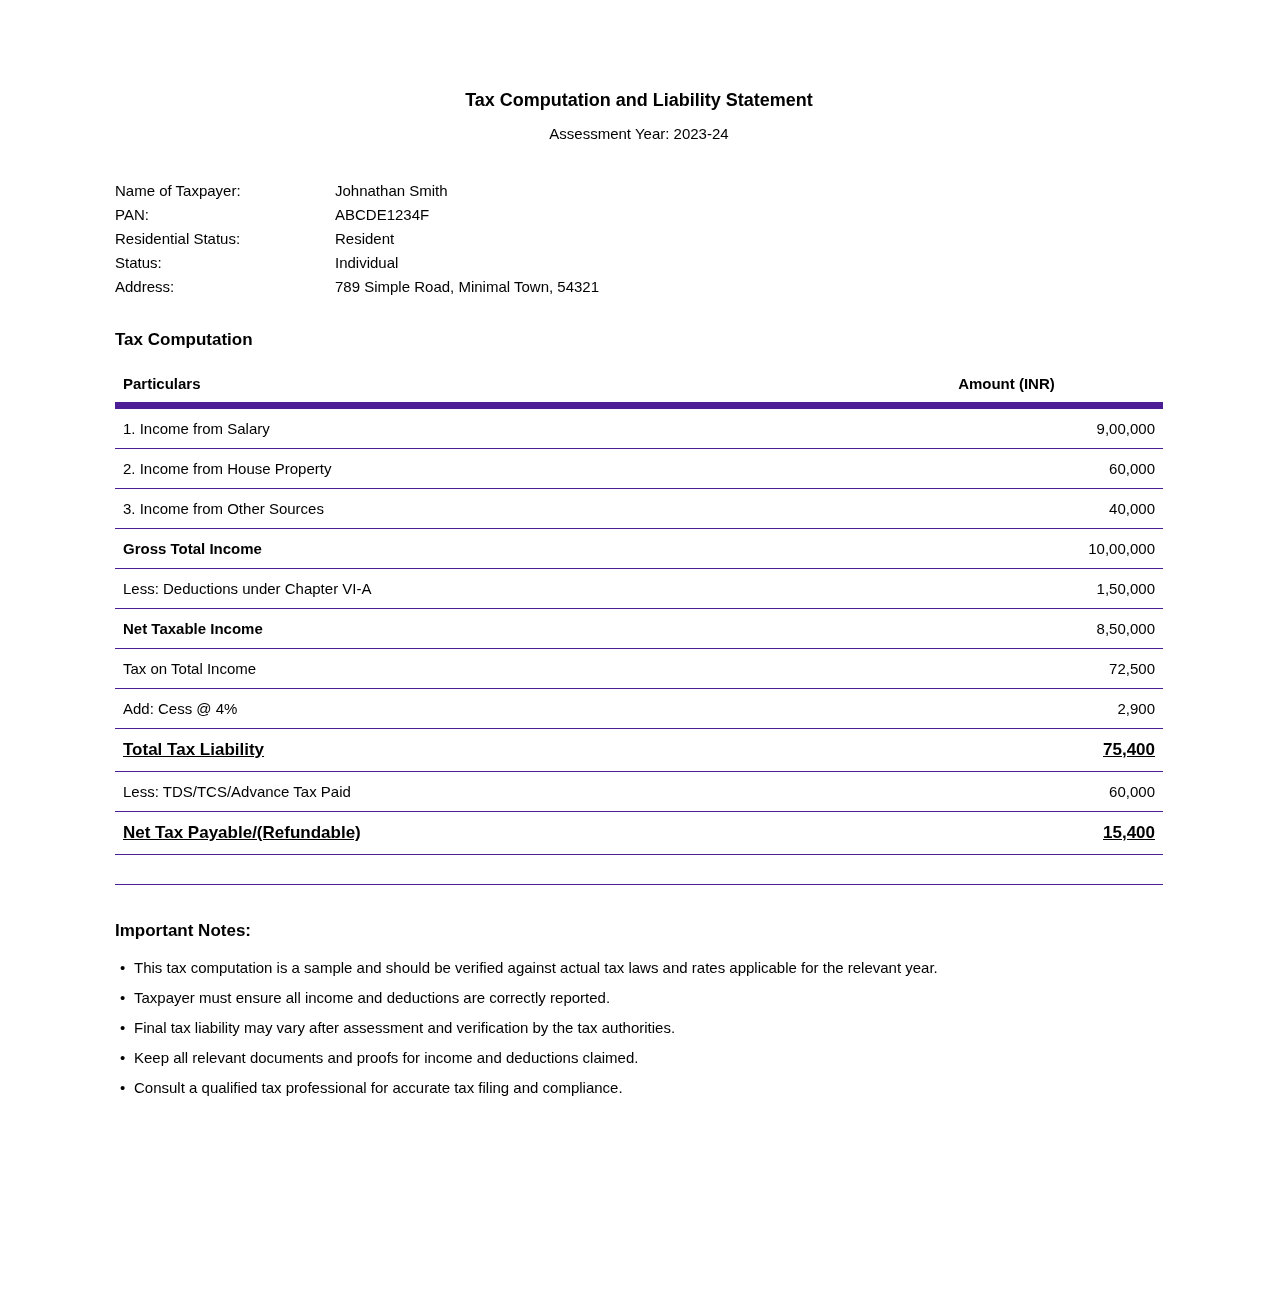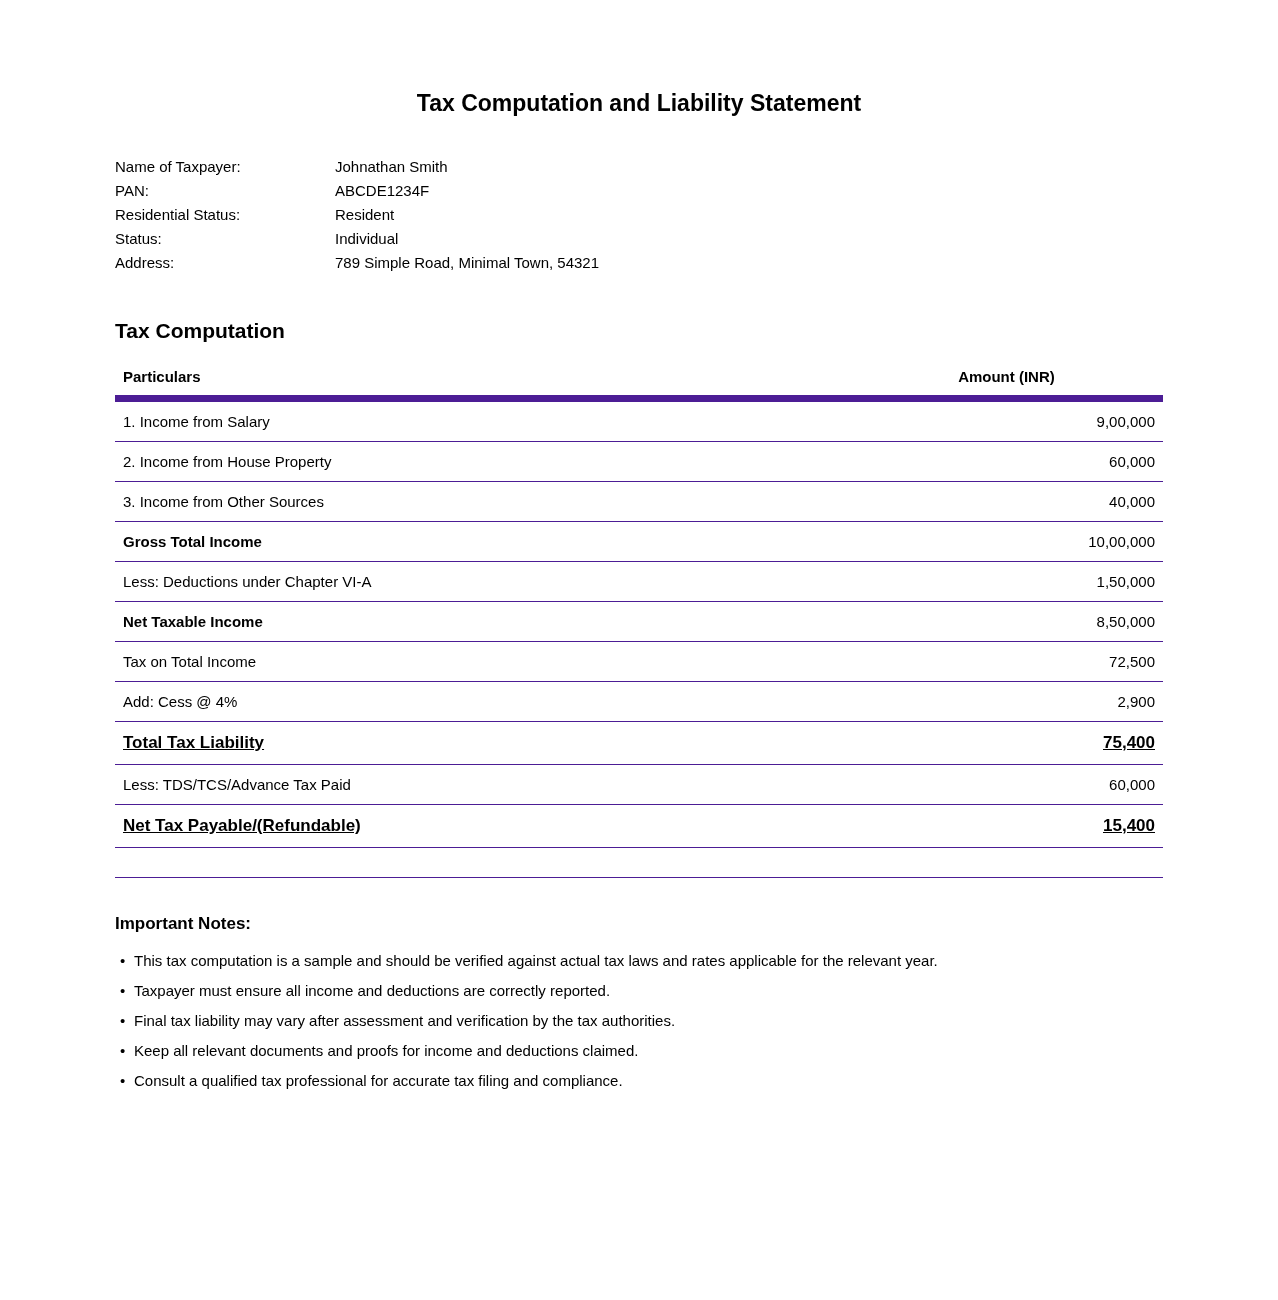--- a/index.html
+++ b/index.html
@@ -9,39 +9,39 @@
     min-height: 1300px;
     font-family: "Liberation Sans", sans-serif;
     color: #000000;
   }
   .page {
     padding: 90px 115px 40px 115px;
   }
   
   .doc-title {
     text-align: center;
-    font-size: 23px;
+    font-size: 18px;
     font-weight: bold;
     line-height: 1.2;
   }
   .doc-subtitle {
     text-align: center;
     font-size: 15px;
     margin-top: 13px;
   }
   
   .info-section { margin-top: 37px; }
   .info-row { display: flex; font-size: 15px; line-height: 24px; }
   .info-label { width: 220px; flex: 0 0 220px; }
   .info-value { flex: 1; }
   
   .section-heading {
-    font-size: 21px;
+    font-size: 17px;
     font-weight: bold;
-    margin-top: 44px;
+    margin-top: 31px;
   }
   
   table.comp-table {
     width: 100%;
     border-collapse: collapse;
     margin-top: 15px;
     font-size: 15px;
   }
   table.comp-table th {
     padding: 10px 8px;
@@ -76,20 +76,21 @@
     top: 0;
     font-size: 15px;
   }
 </style>
 </head>
 <body>
 
 <div class="page">
 
   <h1 class="doc-title">Tax Computation and Liability Statement</h1>
+  <div class="doc-subtitle">Assessment Year: 2023-24</div>
 
   <div class="info-section">
     <div class="info-row">
       <div class="info-label">Name of Taxpayer:</div>
       <div class="info-value">Johnathan Smith</div>
     </div>
     <div class="info-row">
       <div class="info-label">PAN:</div>
       <div class="info-value">ABCDE1234F</div>
     </div>

